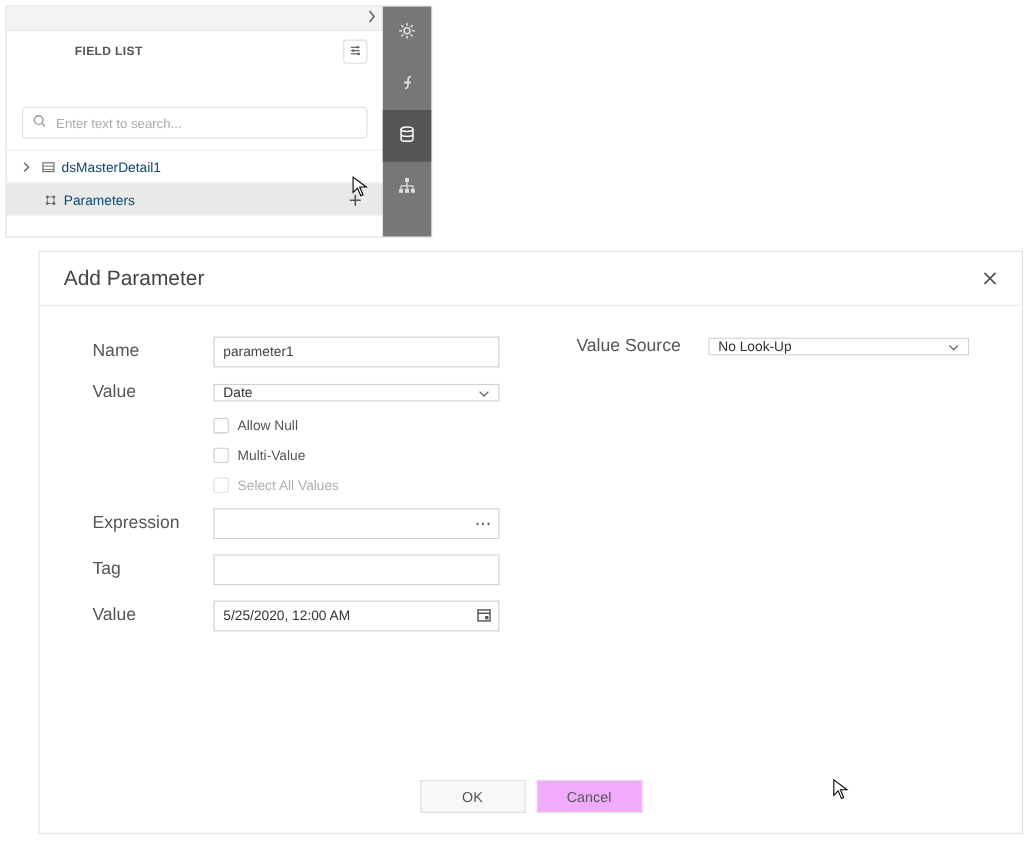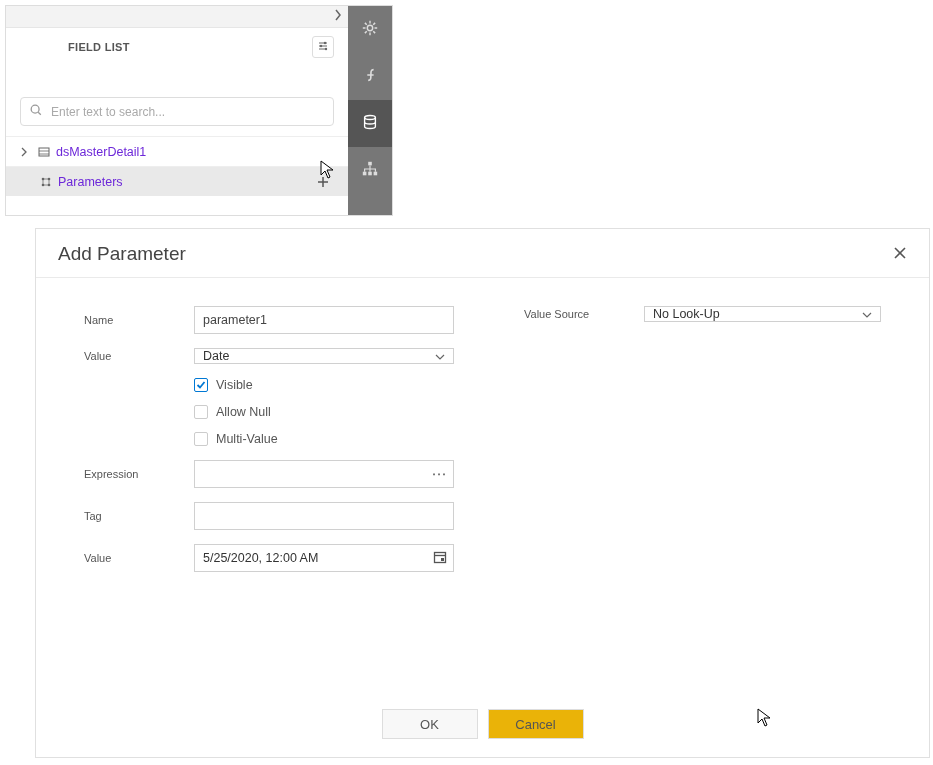--- a/index.html
+++ b/index.html
@@ -85,21 +85,21 @@
   display: flex;
   align-items: center;
   height: 30px;
   padding: 0 10px 0 14px;
   border-top: 1px solid #eee;
   font-size: 12.5px;
 }
 .tree-row .arrow { width: 12px; margin-right: 6px; }
 .tree-row svg { display: block; }
 .tree-icon { margin-right: 6px; display: flex; }
-.tree-label { flex: 1; color: #6d28d9; }
+.tree-label { flex: 1; color: #0c4a6e; }
 .param-row {
   background: #e9e9e9;
   padding-left: 34px;
   justify-content: space-between;
 }
 .add-btn {
   width: 22px; height: 22px;
   display: flex; align-items: center; justify-content: center;
   margin-right: 4px;
 }
@@ -157,21 +157,21 @@
 }
 .col-left { width: 370px; }
 .col-right { flex: 1; }
 .form-row {
   display: flex;
   align-items: center;
   margin-bottom: 14px;
 }
 .form-label {
   width: 110px;
-  font-size: 11px;
+  font-size: 16px;
   color: #555;
 }
 .form-input {
   flex: 1;
   height: 28px;
   border: 1px solid #d0d0d0;
   padding: 0 8px;
   font-size: 12.5px;
   color: #444;
   outline: none;
@@ -246,21 +246,21 @@
 .dlg-footer {
   padding: 12px 26px 18px 26px;
   display: flex;
   justify-content: center;
   gap: 10px;
 }
 .dlg-btn {
   width: 96px;
   height: 30px;
   border: 1px solid #ddd;
-  background: #eab308;
+  background: #f0abfc;
   font-size: 13px;
   color: #555;
   display: flex;
   align-items: center;
   justify-content: center;
   cursor: pointer;
 }
 .dlg-btn.primary { background: #f8f8f8; }
 .cursor2 {
   position: absolute;
@@ -406,34 +406,30 @@
           <span>Date</span>
           <span>
             <svg width="10" height="6" viewBox="0 0 10 6">
                 <path d="M1 1l4 4 4-4" fill="none" stroke="#666" stroke-width="1.2"></path>
               </svg>
           </span>
         </div>
       </div>
       <div class="chk-group">
         <div class="chk-row">
-          <span class="chk checked">
-            <svg viewBox="0 0 10 10">
-                <path d="M1.5 5l2.5 2.5L8.5 2" fill="none" stroke="#0078d4" stroke-width="1.8"></path>
-              </svg>
-          </span>
-          <span>Visible</span>
-        </div>
-        <div class="chk-row">
           <span class="chk"></span>
           <span>Allow Null</span>
         </div>
         <div class="chk-row">
           <span class="chk"></span>
           <span>Multi-Value</span>
+        </div>
+        <div class="chk-row">
+          <span class="chk disabled"></span>
+          <span>Select All Values</span>
         </div>
       </div>
       <div class="form-row">
         <span class="form-label">Expression</span>
         <div class="input-with-btn">
           <input class="inner-input" value="" style="">
           <span class="side-btn">
             <span>⋯</span>
           </span>
         </div>

